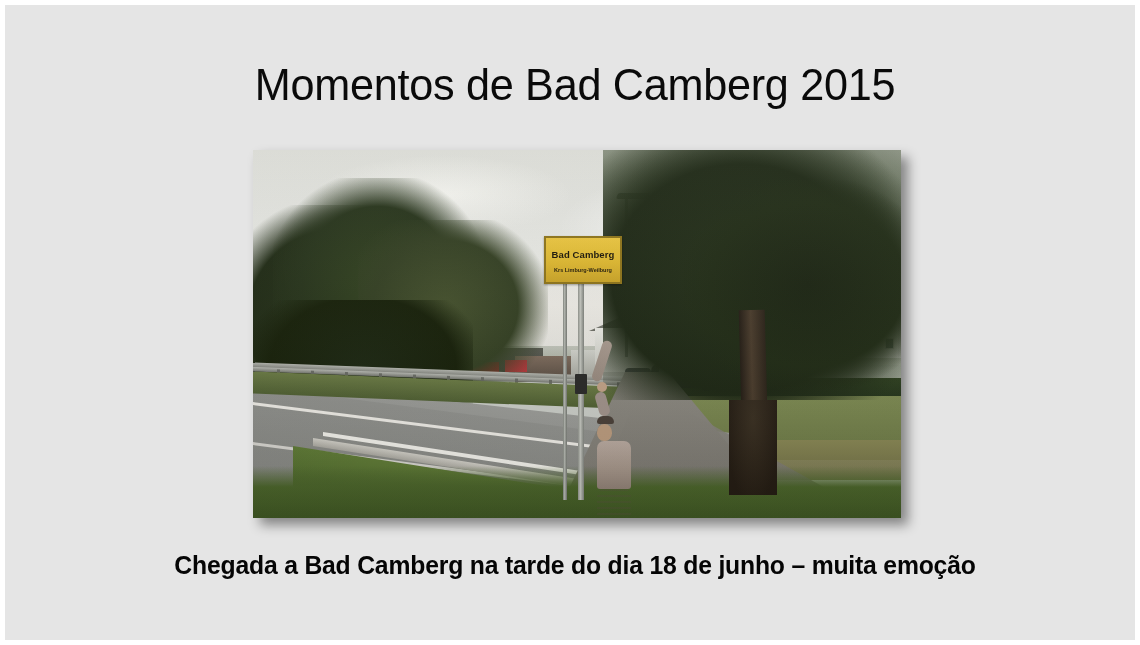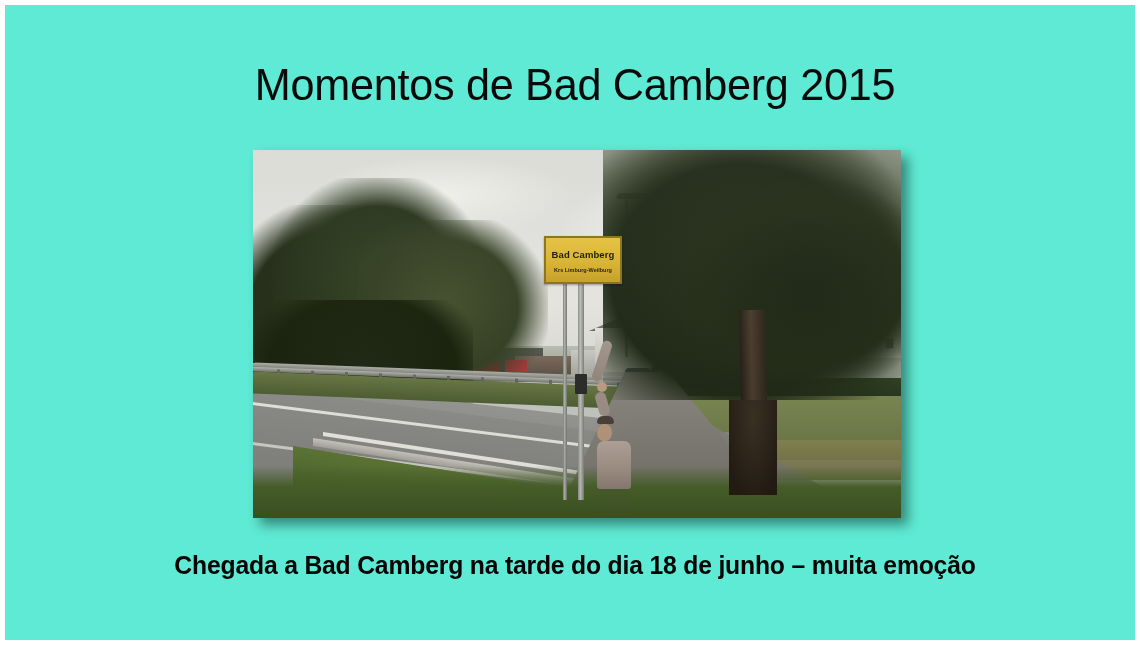--- a/index.html
+++ b/index.html
@@ -9,21 +9,21 @@
   }
   body {
     font-family: "Liberation Sans", sans-serif;
   }
 
   .slide {
     position: relative;
     width: 1140px;
     height: 645px;
     box-sizing: border-box;
-    background: #5eead4;
+    background: #e5e5e5;
     border: 5px solid #ffffff;
     overflow: hidden;
   }
 
   
   .slide-title {
     position: absolute;
     left: 0;
     top: 52px;
     width: 1140px;

